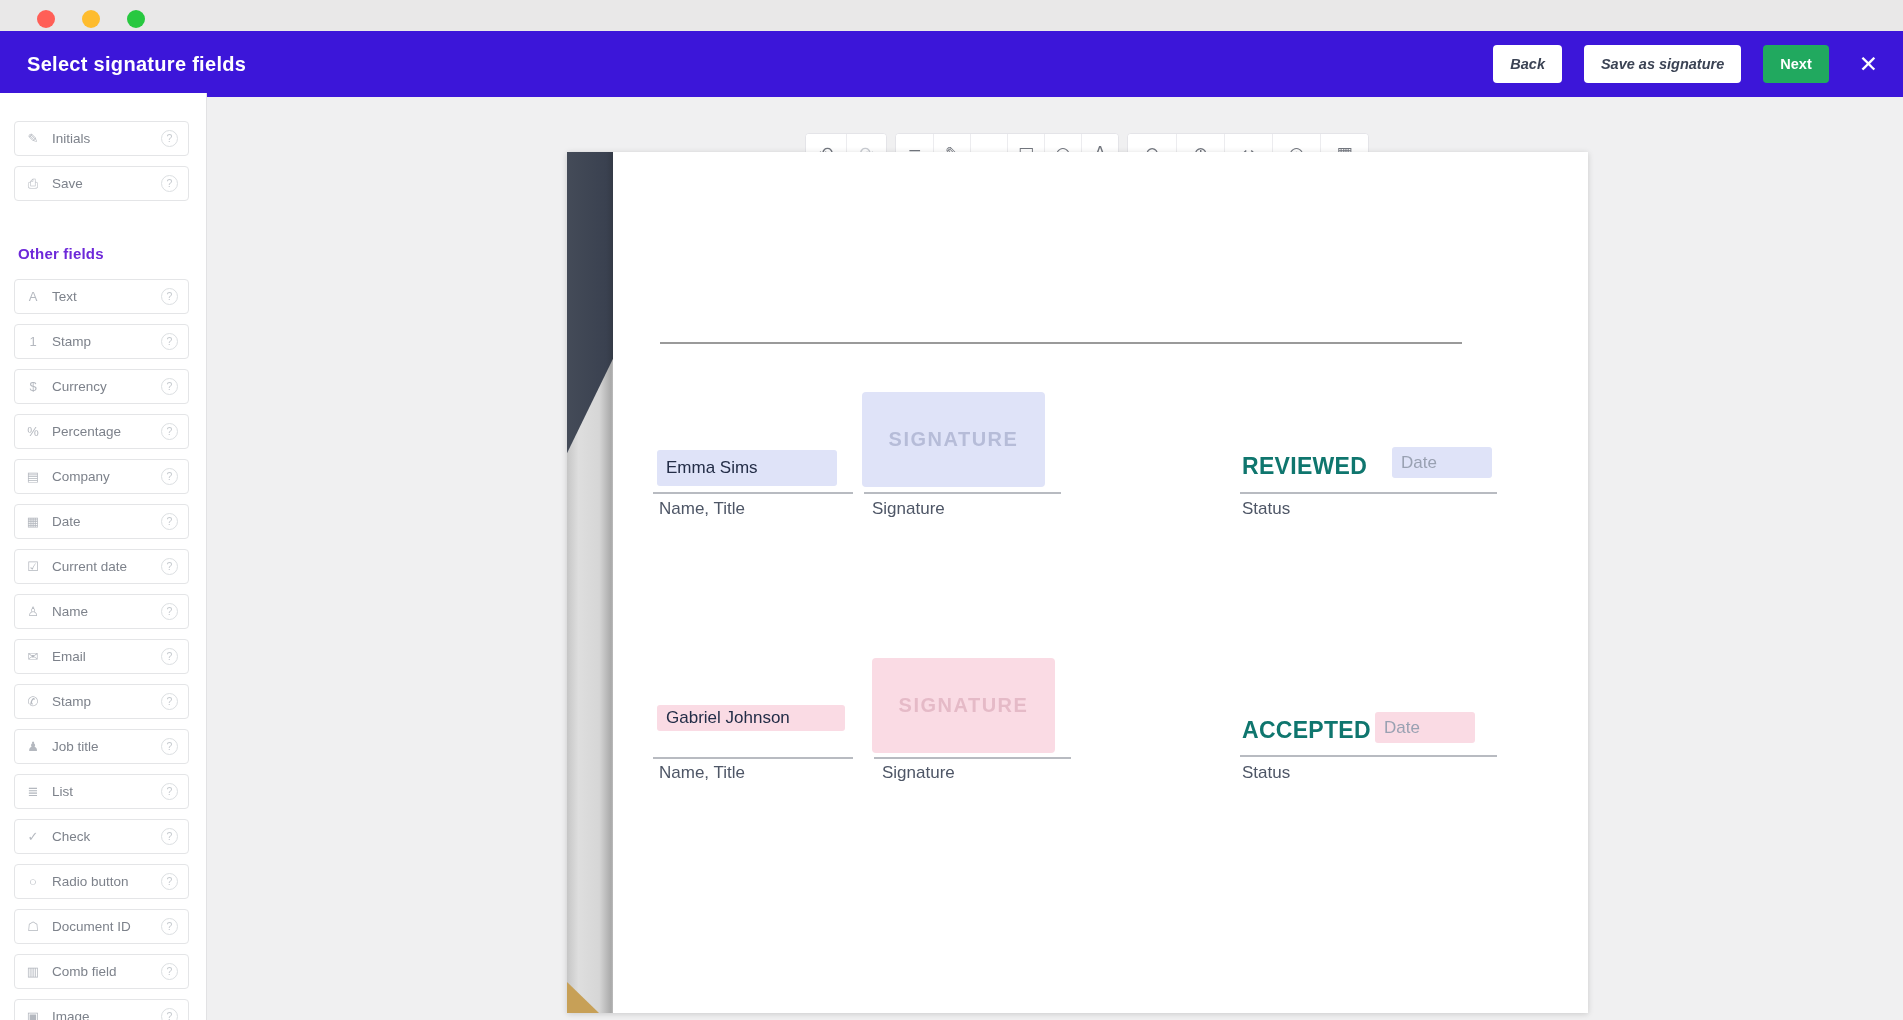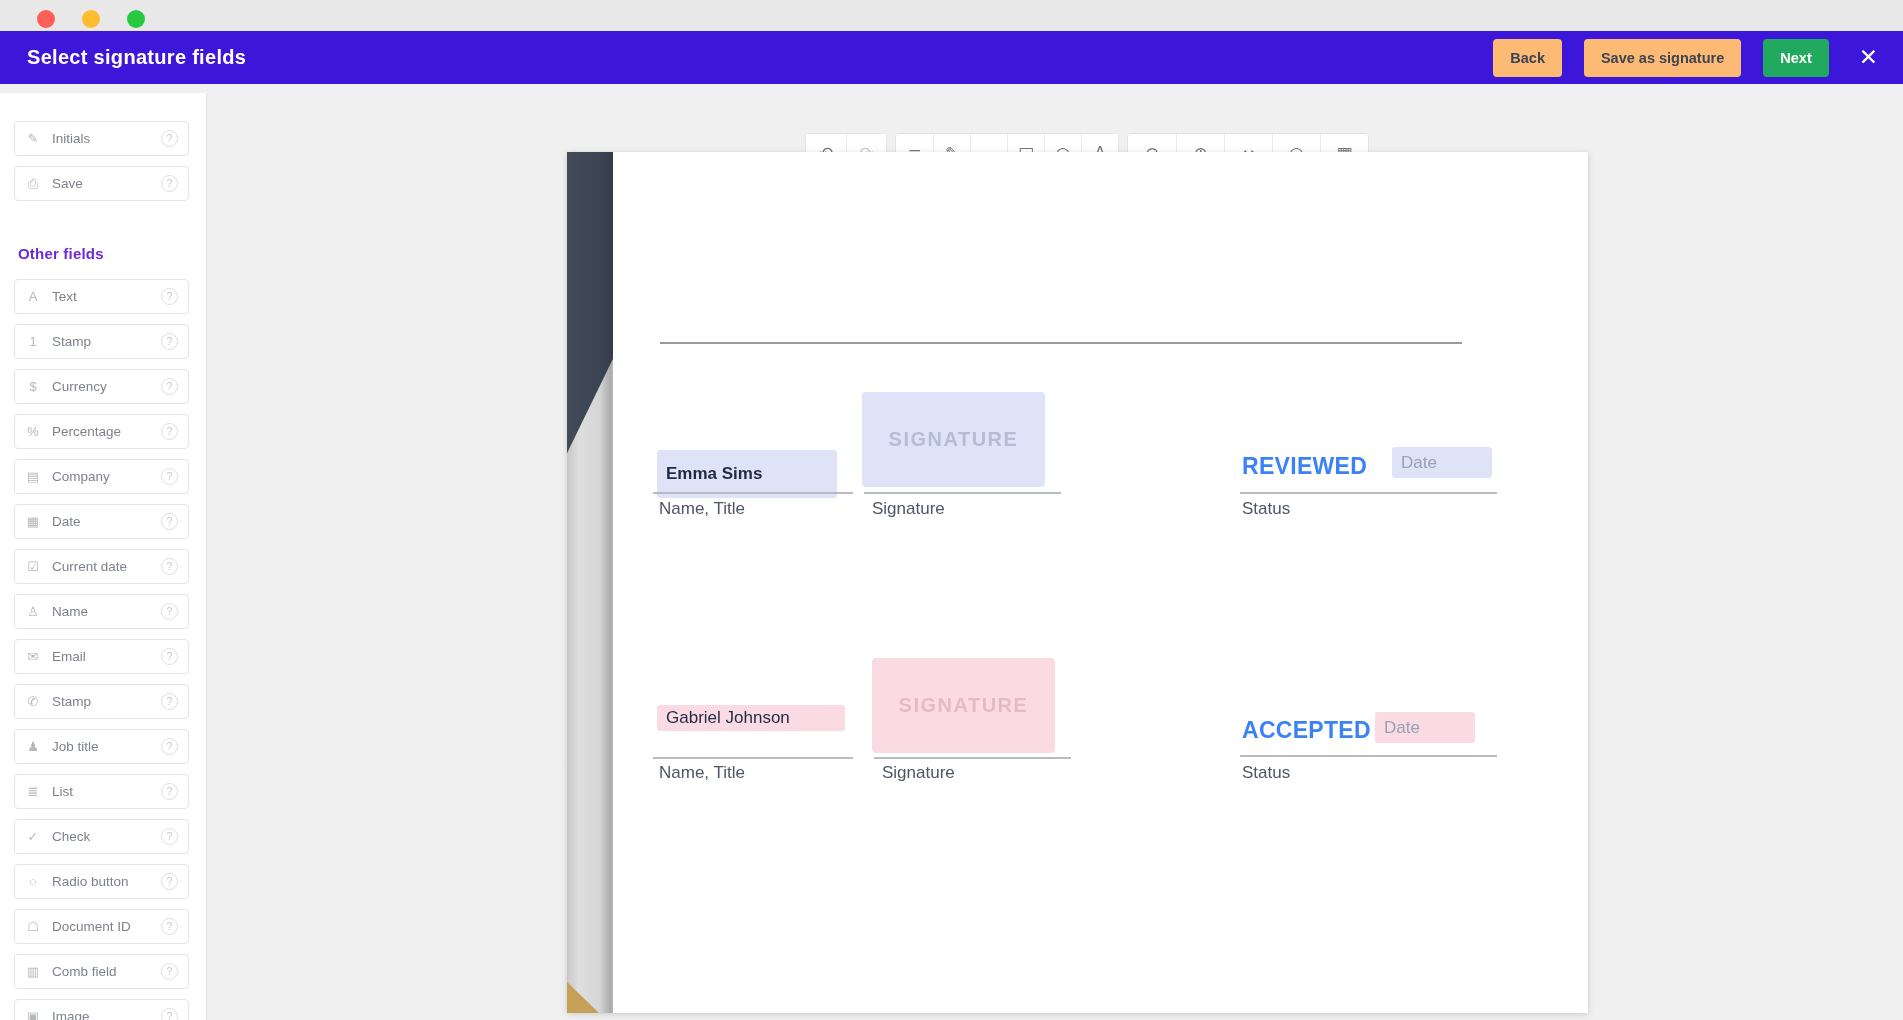--- a/index.html
+++ b/index.html
@@ -7,25 +7,25 @@
   body { font-family:"Liberation Sans", sans-serif; background:#f0f0f1; position:relative; }
 
   
   .titlebar { position:absolute; left:0; top:0; width:1903px; height:31px; background:#e9e8e8; }
   .dot { position:absolute; top:10px; width:18px; height:18px; border-radius:50%; }
   .dot.red    { left:37px;  background:#ff5f57; }
   .dot.yellow { left:82px;  background:#febc2e; }
   .dot.green  { left:127px; background:#28c840; }
 
   
-  .header { position:absolute; left:0; top:31px; width:1903px; height:53px; background:#3c16d9; display:flex; align-items:center; }
+  .header { position:absolute; left:0; top:31px; width:1903px; height:66px; background:#3c16d9; display:flex; align-items:center; }
   .header h1 { color:#fff; font-size:20px; font-weight:700; letter-spacing:.3px; margin-left:27px; }
   .header-actions { margin-left:auto; margin-right:25px; display:flex; align-items:center; gap:22px; }
   .btn { height:38px; border:none; border-radius:4px; font-family:"Liberation Sans",sans-serif; font-size:14.5px; font-weight:700; cursor:pointer; }
-  .btn-light { background:#fdba74; color:#3b4354; padding:0 17px; }
+  .btn-light { background:#ffffff; color:#3b4354; padding:0 17px;font-style:italic; }
   .btn-green { background:#21a95f; color:#fff; padding:4px 17px; }
   .close-x { color:#fff; font-size:23px; font-weight:400; line-height:1; cursor:pointer; margin-left:8px; }
 
   
   .sidebar { position:absolute; left:0; top:93px; width:207px; height:927px; background:#fff; border-right:1px solid #e2e2e4; padding:28px 17px 0 14px; overflow:hidden; }
   .side-item { height:35px; border:1px solid #e4e5e7; border-radius:4px; background:#fff; display:flex; align-items:center; padding:0 10px; gap:11px; margin-bottom:10px; cursor:grab; }
   .side-item .ic { width:16px; text-align:center; font-size:13px; color:#b4b8bf; }
   .side-item .lbl { font-size:13.5px; color:#7d828b; }
   .side-item .help { margin-left:auto; width:17px; height:17px; border:1px solid #dcdfe2; border-radius:50%; color:#c6cacf; font-size:10.5px; line-height:15px; text-align:center; }
   .side-section { font-size:15px; font-weight:700; color:#6d28d9; margin:44px 0 17px 4px; letter-spacing:.2px; }
@@ -50,24 +50,24 @@
   .field { position:absolute; border-radius:3px; display:flex; align-items:center; padding-left:9px; font-size:17px; cursor:move; }
   .lav  { background:#dfe3f8; }
   .pinkbg { background:#fadbe4; }
   .name-text { color:#232d47; }
   .date-text { color:#99a1b2; }
   .sig-box { position:absolute; width:183px; height:95px; border-radius:4px; display:flex; align-items:center; justify-content:center; font-size:20px; font-weight:600; letter-spacing:1.5px; cursor:move; }
   .sig-box.lav  { color:#b6bcd8; }
   .sig-box.pinkbg { color:#e5bac7; }
   .uline { position:absolute; height:2px; background:#b8bbc1; }
   .flabel { position:absolute; font-size:17px; color:#4e5666; }
-  .status-word { position:absolute; font-size:23px; font-weight:700; color:#3b82f6; letter-spacing:.3px; }
-
-  
-  .r1-name   { left:90px;  top:298px; width:180px; height:48px;font-weight:bold; }
+  .status-word { position:absolute; font-size:23px; font-weight:700; color:#0f766e; letter-spacing:.3px; }
+
+  
+  .r1-name   { left:90px;  top:298px; width:180px; height:36px; }
   .r1-sig    { left:295px; top:240px; }
   .r1-status { left:675px; top:301px; }
   .r1-date   { left:825px; top:295px; width:100px; height:31px; }
   .r1-uname  { left:86px;  top:340px; width:200px; }
   .r1-usig   { left:297px; top:340px; width:197px; }
   .r1-ustat  { left:673px; top:340px; width:257px; }
   .r1-lname  { left:92px;  top:347px; }
   .r1-lsig   { left:305px; top:347px; }
   .r1-lstat  { left:675px; top:347px; }
 

